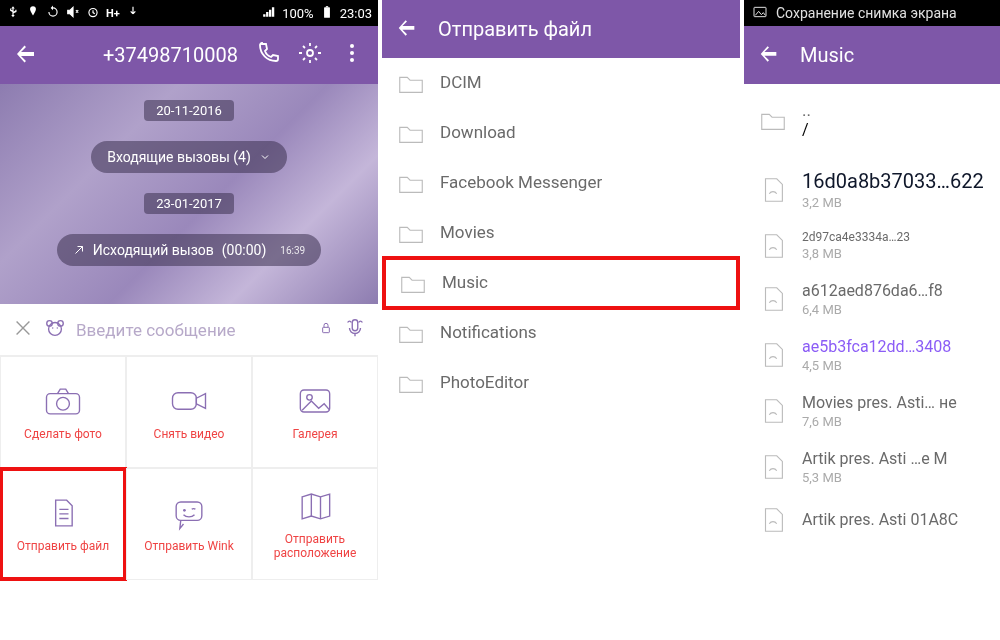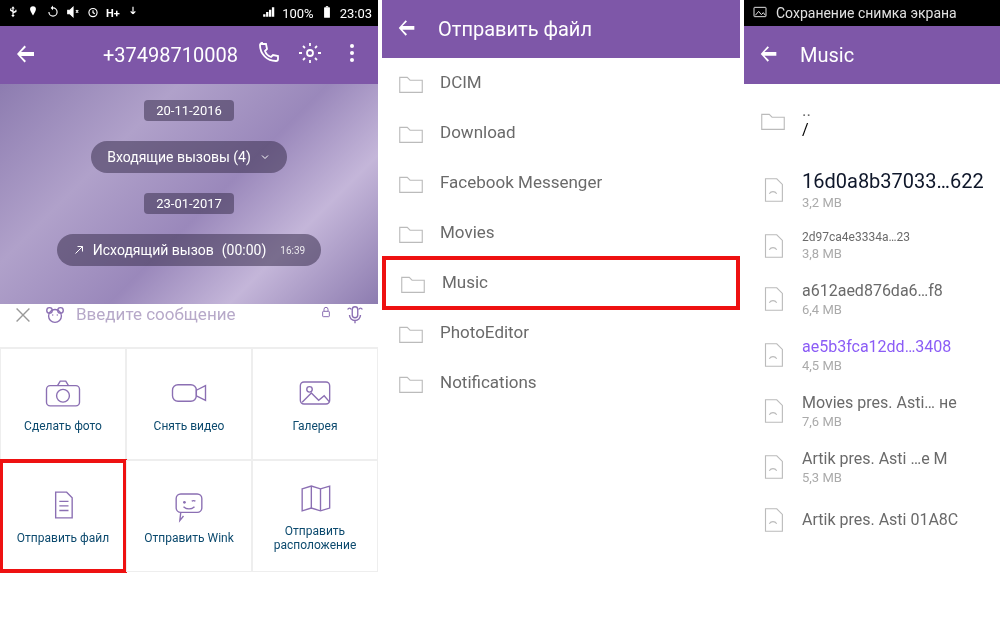--- a/index.html
+++ b/index.html
@@ -59,37 +59,37 @@
   .call-chip {
     background:rgba(60,50,80,0.55); padding:8px 16px; border-radius:20px;
     display:flex; align-items:center; gap:8px; font-size:14px;
     margin:14px 0;
   }
   .call-chip svg { width:12px; height:12px; fill:#fff; }
   .time-small { font-size:10px; opacity:0.85; margin-left:6px; }
 
   
   .input-row {
-    height:44px; display:flex; align-items:flex-start; gap:10px; padding:0 12px;
+    height:52px; display:flex; align-items:center; gap:10px; padding:0 12px;
     border-bottom:1px solid #eee;
   }
   .input-row svg.icon { width:22px; height:22px; }
   .input-row .placeholder { flex:1; color:#b7a9c9; font-size:17px; }
   .purple-stroke { stroke:#8b6fb3; fill:none; stroke-width:1.5; }
   .gray-stroke { stroke:#999; fill:none; stroke-width:1.5; }
 
   
   .tiles { display:grid; grid-template-columns:repeat(3,1fr); }
   .tile {
     height:112px; display:flex; flex-direction:column;
     align-items:center; justify-content:center; gap:8px;
     font-size:13px; color:#7a7a7a; border:0.5px solid #eee;
   }
   .tile svg { width:44px; height:36px; }
-  .tile-label { color:#0c4a6e; font-size:12px; text-align:center;}
+  .tile-label { color:#ef4444; font-size:12px; text-align:center;}
   .red-box { outline:4px solid #e11; outline-offset:-3px; }
 
   
   .file-list { }
   .folder-row, .file-row {
     display:flex; align-items:center; gap:14px;
     padding:10px 14px; border-bottom:0px solid #eee;
   }
   .folder-row .name { color:#6a6a6a; font-size:17px; }
   .folder-row .sub, .file-row .sub { color:#aaa; font-size:13px; margin-top:2px;}
@@ -315,32 +315,32 @@
       <div class="sub">
               <dir></dir>
             </div>
     </div>
         </div>
         <div class="folder-row">
     <svg viewBox="0 0 32 32">
             <path d="M4 10h8l3 3h13v13H4z" class="fold-icon"></path>
           </svg>
     <div>
+      <div class="name">Notifications</div>
+      <div class="sub">
+              <dir></dir>
+            </div>
+    </div>
+        </div>
+        <div class="folder-row">
+    <svg viewBox="0 0 32 32">
+            <path d="M4 10h8l3 3h13v13H4z" class="fold-icon"></path>
+          </svg>
+    <div>
       <div class="name">PhotoEditor</div>
-      <div class="sub">
-              <dir></dir>
-            </div>
-    </div>
-        </div>
-        <div class="folder-row">
-    <svg viewBox="0 0 32 32">
-            <path d="M4 10h8l3 3h13v13H4z" class="fold-icon"></path>
-          </svg>
-    <div>
-      <div class="name">Notifications</div>
       <div class="sub">
               <dir></dir>
             </div>
     </div>
         </div>
       </div>
   </div>
 </div>
 
 <div class="panel panel3">

